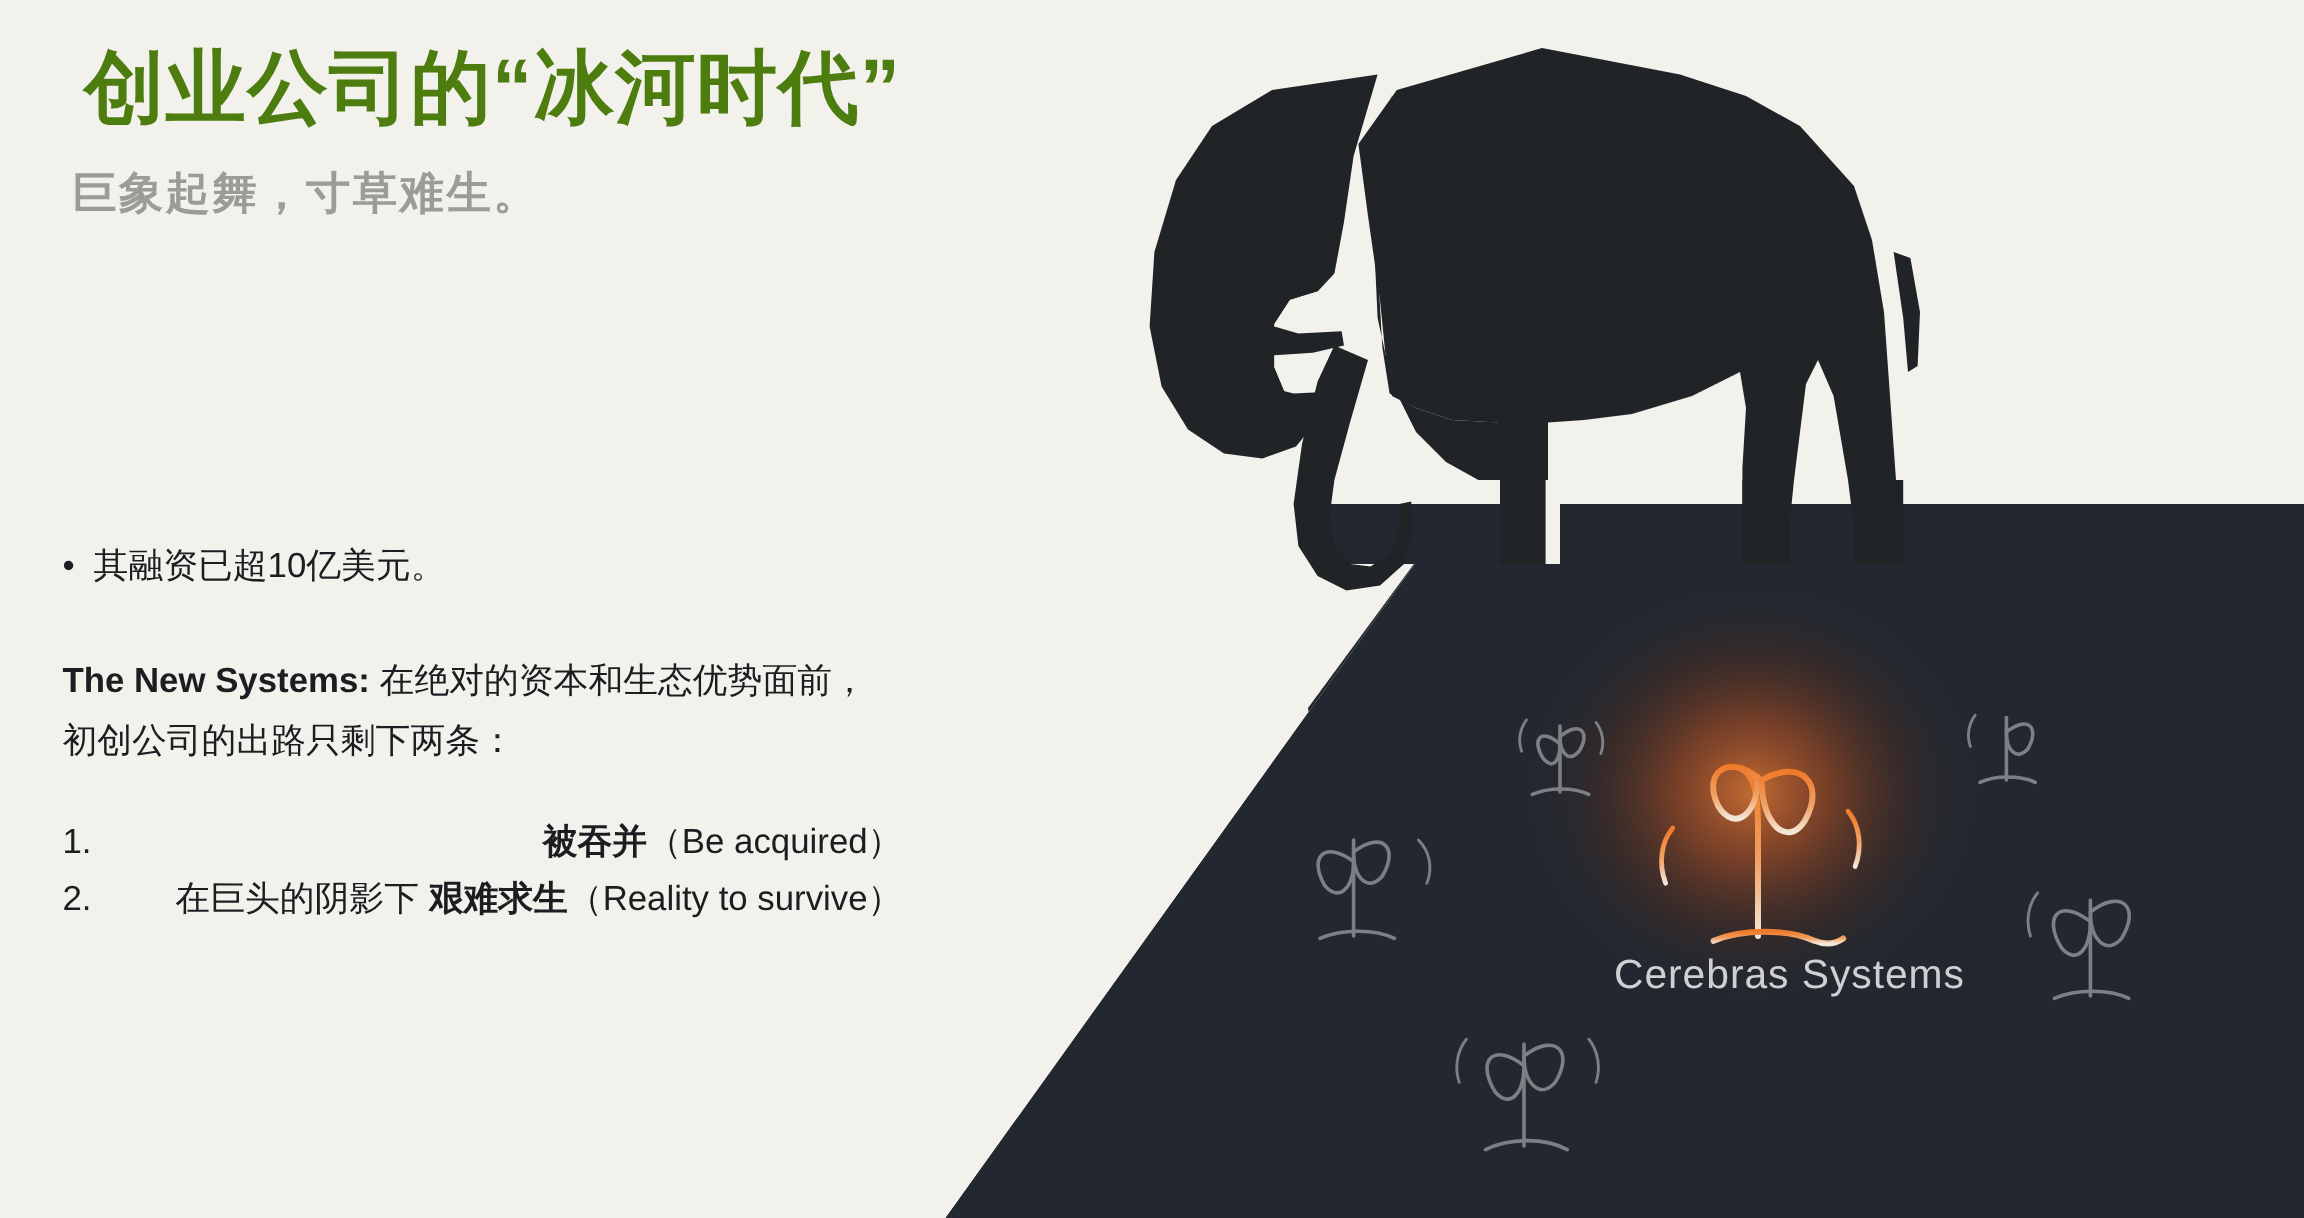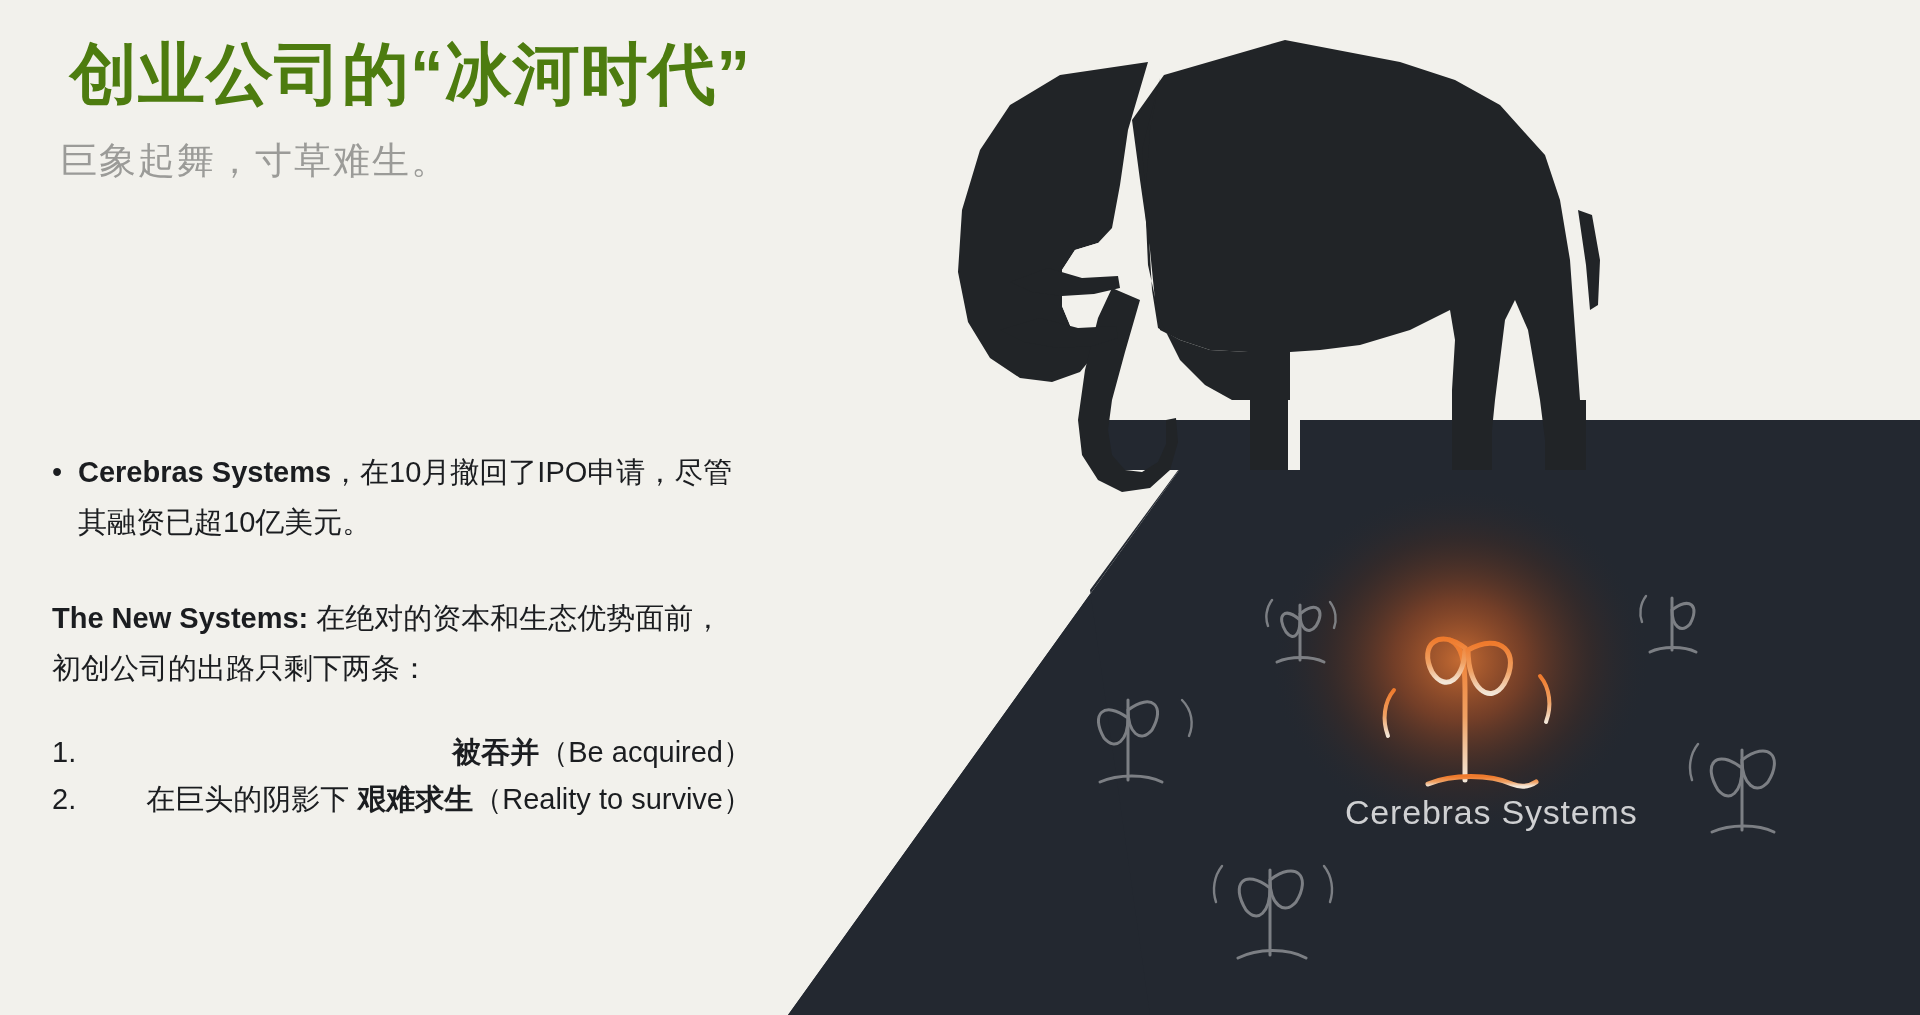--- a/index.html
+++ b/index.html
@@ -46,21 +46,21 @@
     line-height: 1.12;
     white-space: nowrap;
     margin-left: 12px;
   }
 
   #page-subtitle {
     position: absolute;
     left: 60px;
     top: 137px;
     font-size: 37px;
-    font-weight: 400;
+    font-weight: 700;
     color: #9b9b98;
     letter-spacing: 2px;
     line-height: 1.3;
     white-space: nowrap;
   }
 
   #body-block {
     position: absolute;
     left: 52px;
     top: 447px;
@@ -344,21 +344,20 @@
   <div id="text-column">
 
     <div id="page-title">创业公司的“冰河时代”</div>
     <div id="page-subtitle">巨象起舞，寸草难生。</div>
 
     <div id="body-block">
 
       <div class="bullet-row">
         <div class="bullet-dot">•</div>
         <div class="bullet-body">
-          <div class="bullet-line"><span class="b">Cerebras Systems</span><span>，在10月撤回了IPO申请，尽管</span></div>
           <div class="bullet-line">其融资已超10亿美元。</div>
         </div>
       </div>
 
       <div id="reality-block">
         <div class="reality-line"><span class="b">The New Systems:</span><span> 在绝对的资本和生态优势面前，</span></div>
         <div class="reality-line">初创公司的出路只剩下两条：</div>
       </div>
 
       <div id="options-list">

